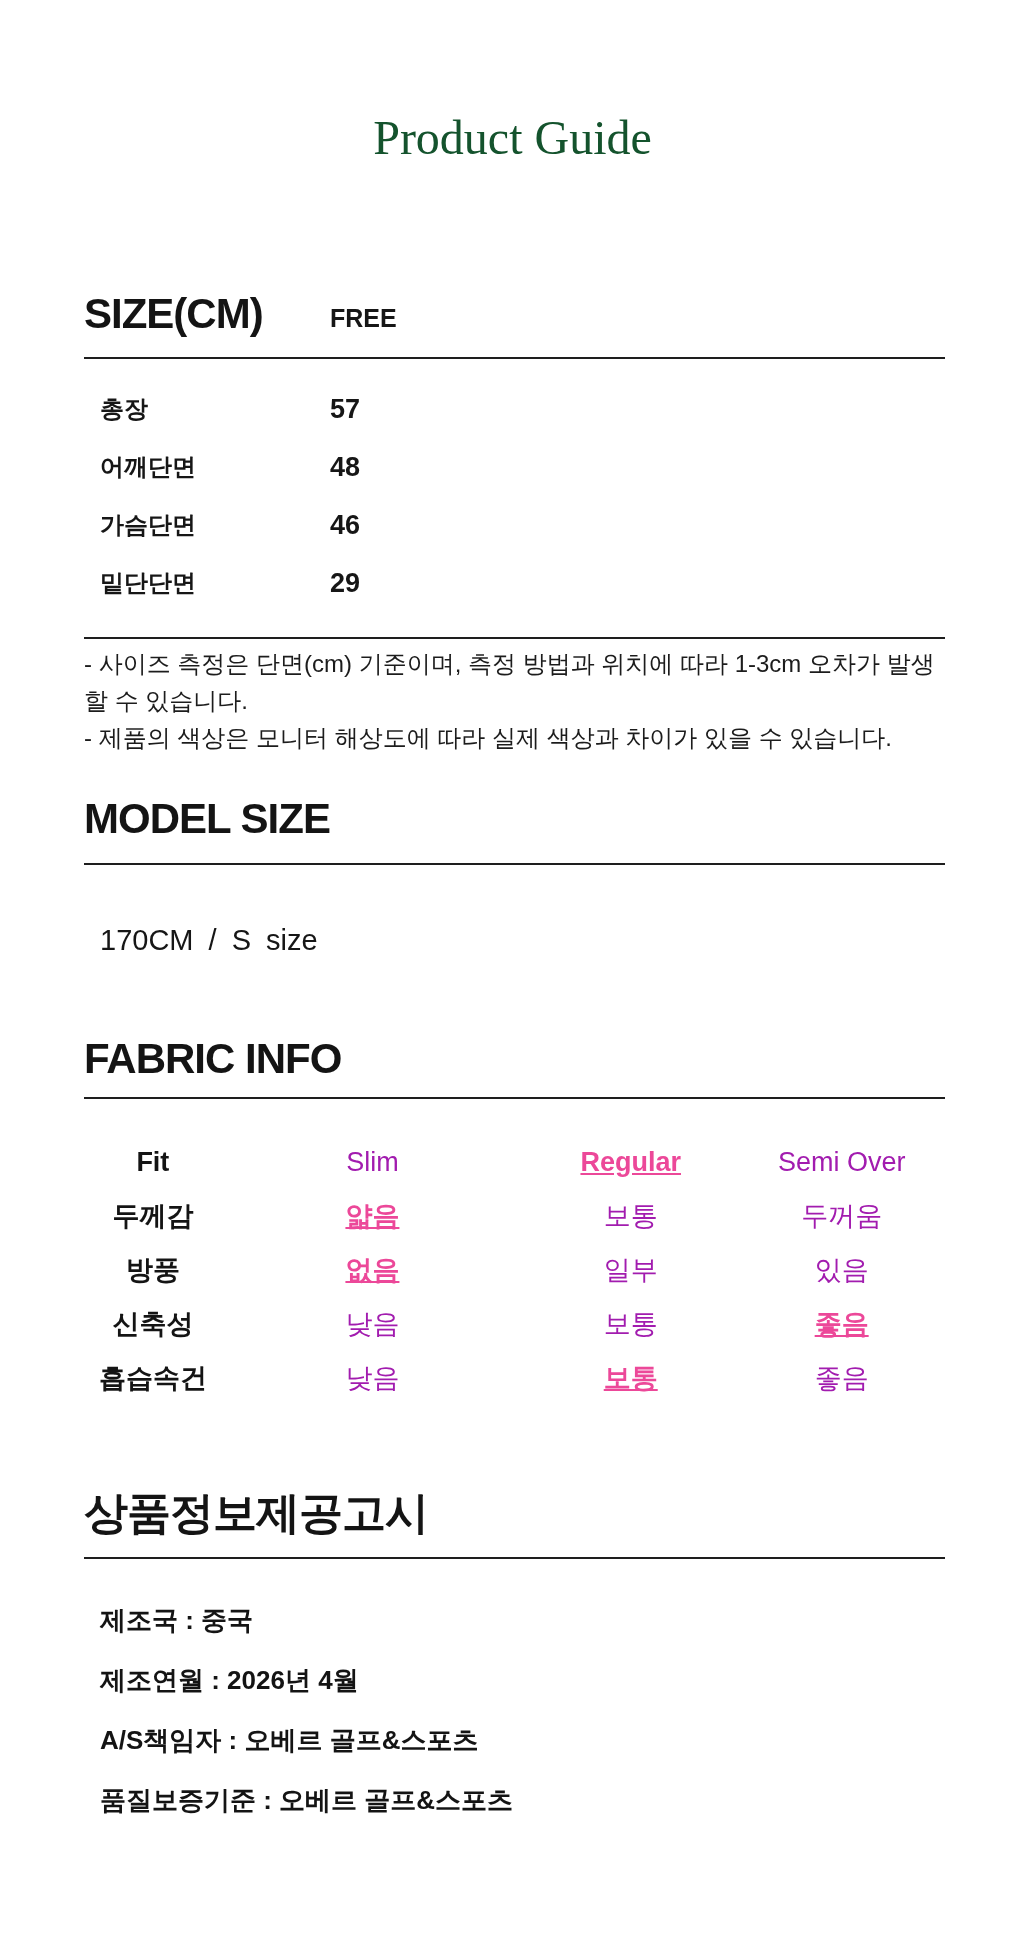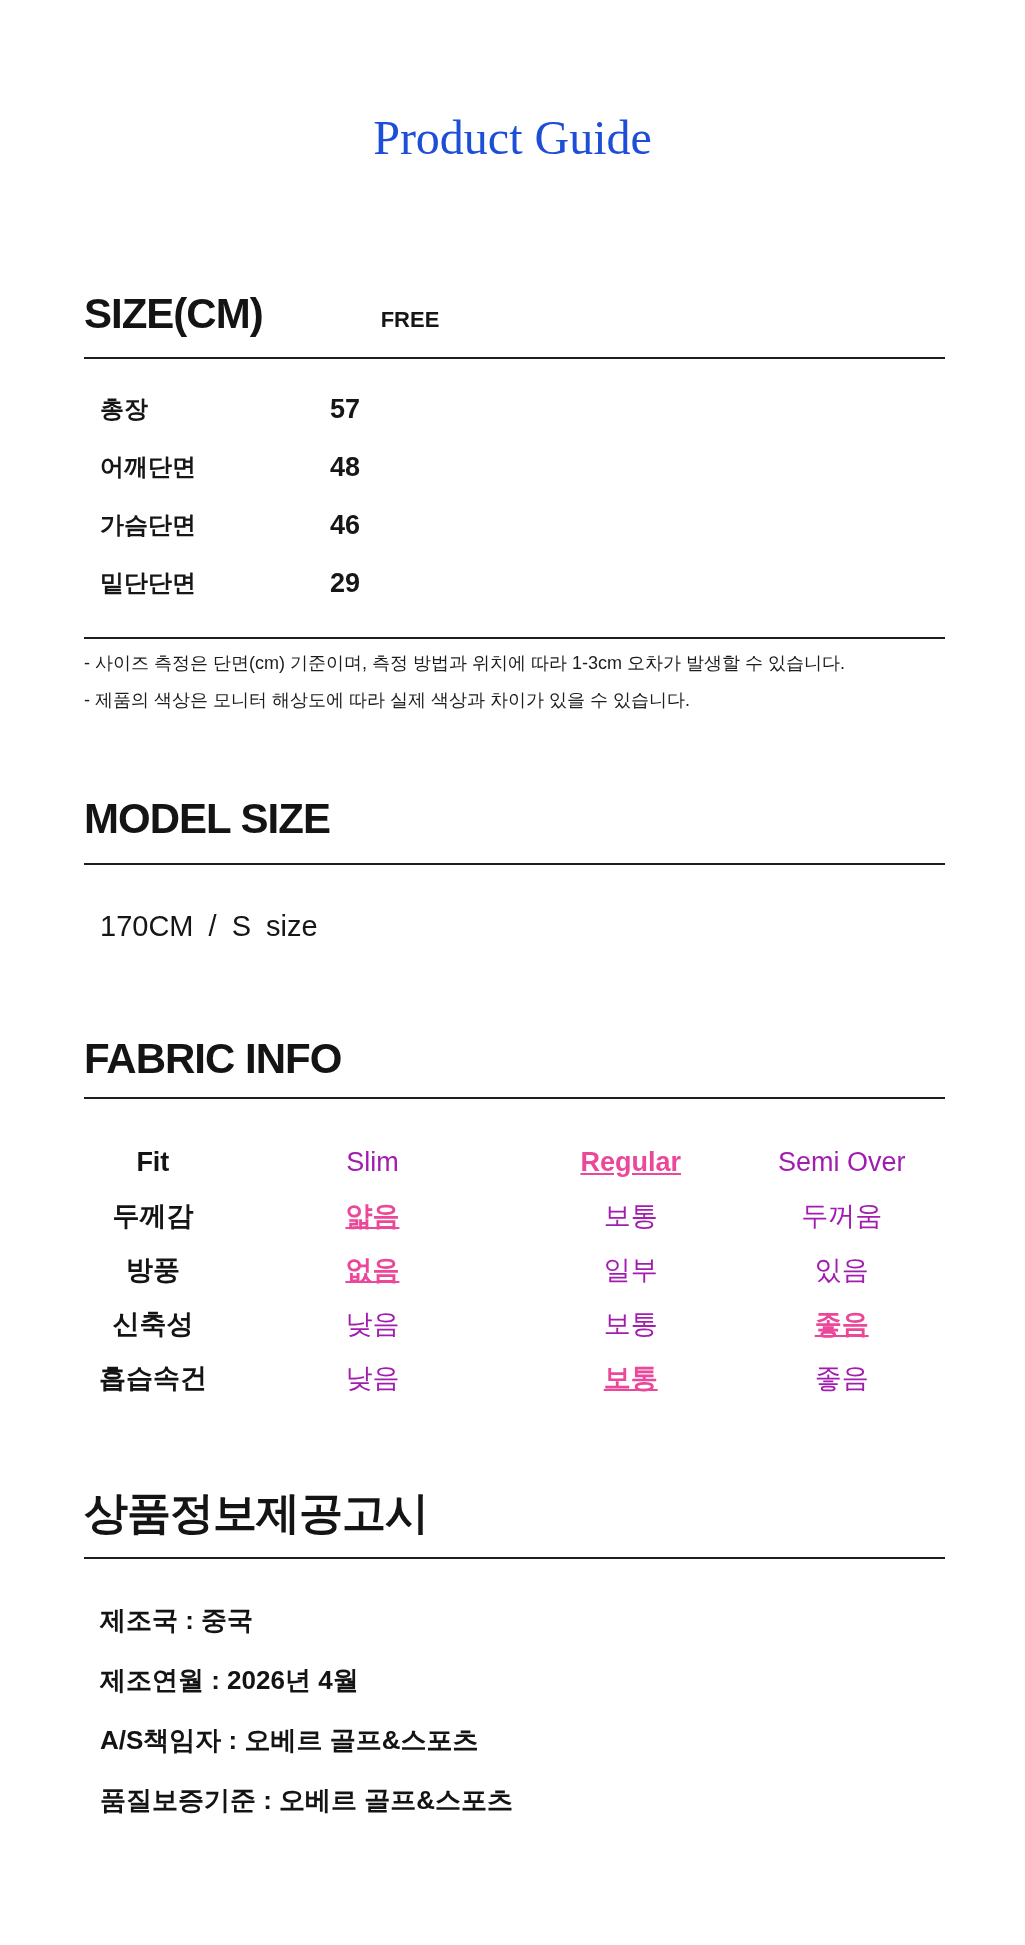--- a/index.html
+++ b/index.html
@@ -16,21 +16,21 @@
     position: absolute;
     top: 112px;
     left: 0;
     width: 1025px;
     margin: 0;
     text-align: center;
     font-family: "Liberation Serif", serif;
     font-weight: 400;
     font-size: 48px;
     line-height: 52px;
-    color: #1d4ed8;
+    color: #14532d;
   }
   .sec, .notes {
     position: absolute;
     left: 84px;
     width: 861px;
   }
   .h1 {
     font-size: 42px;
     font-weight: 800;
     letter-spacing: -1px;
@@ -41,52 +41,52 @@
 
   
   #size-sec { top: 273px; }
   .size-head {
     display: grid;
     grid-template-columns: 246px 160px 1fr;
     align-items: end;
     margin-top: 19px;
   }
   .col-head {
-    text-align: center;
-    font-size: 22px;
+    text-align: left;
+    font-size: 25px;
     font-weight: 700;
     padding-bottom: 3px;
   }
   .size-head-rule { margin-top: 21px; }
   .size-rows { margin-top: 21px; }
   .size-row {
     display: grid;
     grid-template-columns: 246px 160px 1fr;
     height: 58px;
     align-items: center;
   }
   .size-label { padding-left: 16px; font-size: 24px; font-weight: 600; }
   .size-value { text-align: left; font-size: 27px; font-weight: 700; }
   .size-bottom-rule { margin-top: 25px; }
 
   
   .notes { top: 645px; }
   .notes p {
     margin: 0;
-    font-size: 18px;
+    font-size: 24px;
     font-weight: 500;
     line-height: 37px;
     color: #1c1c1c;
   }
 
   
   #model-sec { top: 797px; }
   #model-sec .rule { margin-top: 22px; }
   .model-value {
-    margin-top: 44px;
+    margin-top: 58px;
     padding-left: 16px;
     font-size: 29px;
     font-weight: 500;
     line-height: 34px;
     word-spacing: 7px;
   }
 
   
   #fabric-sec { top: 1037px; }
   #fabric-sec .rule { margin-top: 16px; }

